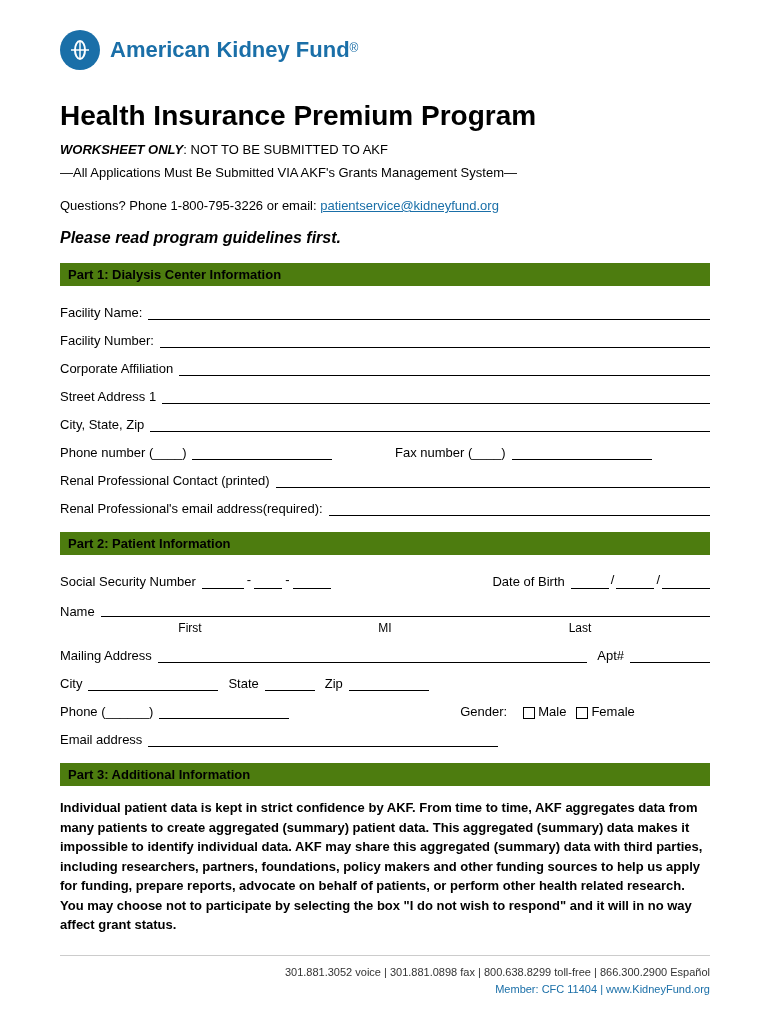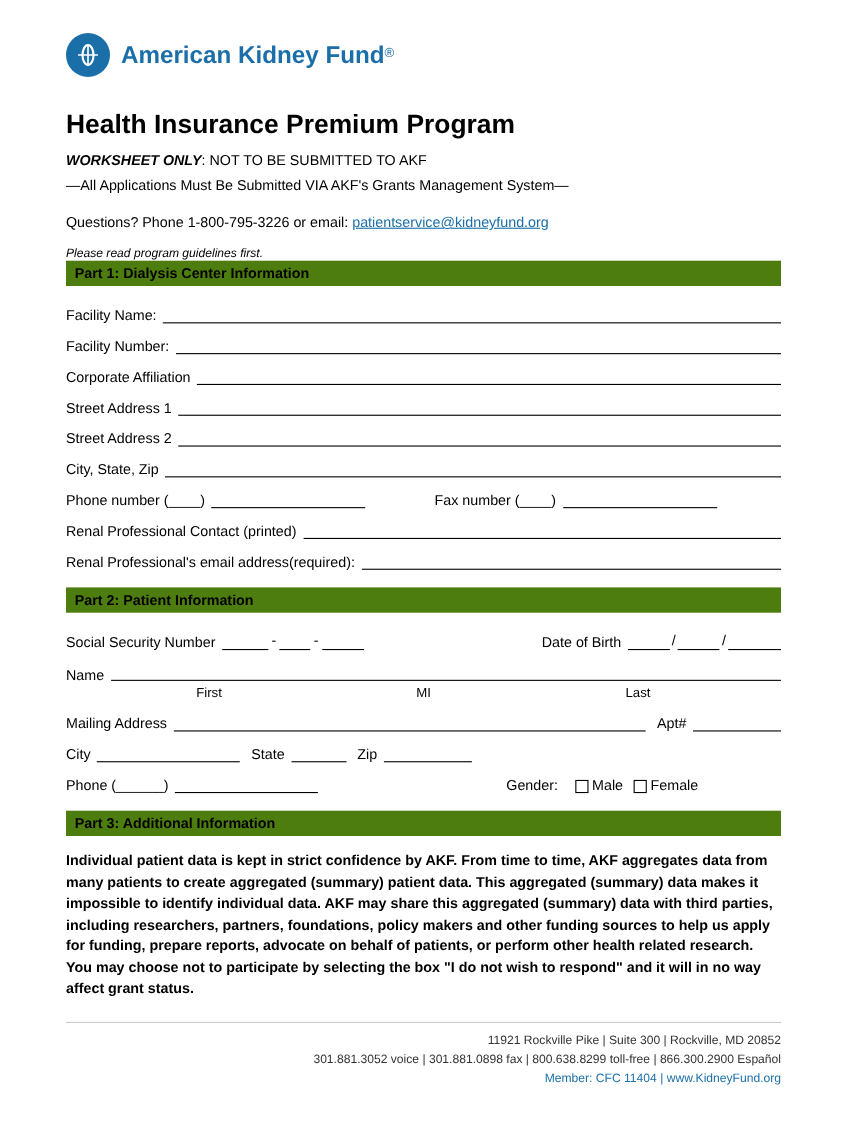--- a/index.html
+++ b/index.html
@@ -44,21 +44,21 @@
       flex-shrink: 0;
     }
 
     .logo-circle svg {
       width: 24px;
       height: 24px;
     }
 
     
     .form-title {
-      font-size: 24px;
+      font-size: 28px;
       font-weight: bold;
       color: #000;
       margin-bottom: 10px;
     }
 
     .subtitle-bold {
       font-style: italic;
       font-weight: bold;
       font-size: 13px;
     }
@@ -73,23 +73,23 @@
       margin-bottom: 8px;
     }
 
     .email-link {
       color: #1a6fa8;
       text-decoration: underline;
     }
 
     .please-read {
       font-style: italic;
-      font-weight: normal;
-      font-size: 11px;
-      margin-bottom: 0;
+      font-weight: bold;
+      font-size: 16px;
+      margin-bottom: 16px;
     }
 
     
     .section-header {
       background: #4d7c0f;
       padding: 4px 8px;
       font-weight: bold;
       font-size: 13px;
       margin-bottom: 12px;
     }
@@ -396,24 +396,20 @@
     <div class="p1-row">
       <span class="form-label">Corporate Affiliation</span>
       <div class="form-line"></div>
     </div>
 
     <div class="p1-row">
       <span class="form-label">Street Address 1</span>
       <div class="form-line"></div>
     </div>
 
-    <div class="p1-row">
-      <span class="form-label">Street Address 2</span>
-      <div class="form-line"></div>
-    </div>
 
     <div class="p1-row">
       <span class="form-label">City, State, Zip</span>
       <div class="form-line"></div>
     </div>
 
     <div class="phone-fax-row">
       <div class="phone-section">
         <span class="form-label">Phone number (____)</span>
         <div class="form-line-fixed" style="width:140px;"></div>
@@ -508,26 +504,29 @@
           <span class="checkbox-box"></span>
           <span>Male</span>
         </div>
         <div class="checkbox-item">
           <span class="checkbox-box"></span>
           <span>Female</span>
         </div>
       </div>
     </div>
 
+    <div class="email-row">
+      <span class="form-label">Email address</span>
+      <div class="form-line-fixed" style="width:350px;"></div>
+    </div>
   </div>
 
   <div class="form-section">
     <div class="section-header">Part 3:  Additional Information</div>
     <div class="privacy-text">Individual patient data is kept in strict confidence by AKF. From time to time, AKF aggregates data from many patients to create aggregated (summary) patient data. This aggregated (summary) data makes it impossible to identify individual data. AKF may share this aggregated (summary) data with third parties, including researchers, partners, foundations, policy makers and other funding sources to help us apply for funding, prepare reports, advocate on behalf of patients, or perform other health related research. You may choose not to participate by selecting the box "I do not wish to respond" and it will in no way affect grant status.</div>
   </div>
 
   <div class="footer">
-    <div>11921 Rockville Pike  |  Suite 300  |  Rockville, MD 20852</div>
     <div>301.881.3052 voice  |  301.881.0898 fax  |  800.638.8299 toll-free  |  866.300.2900 Español</div>
     <div class="footer-blue">Member: CFC 11404  |  www.KidneyFund.org</div>
   </div>
 
 </div>
 
 </body></html>

